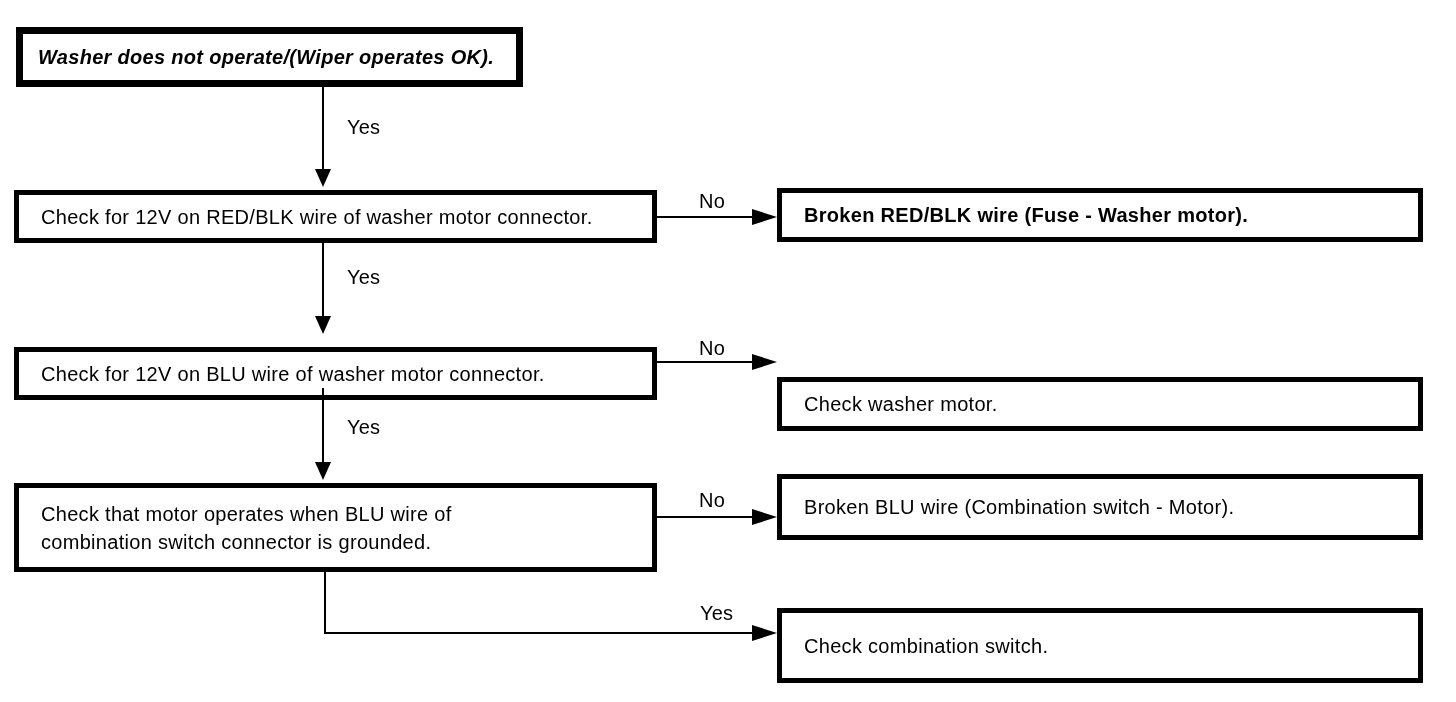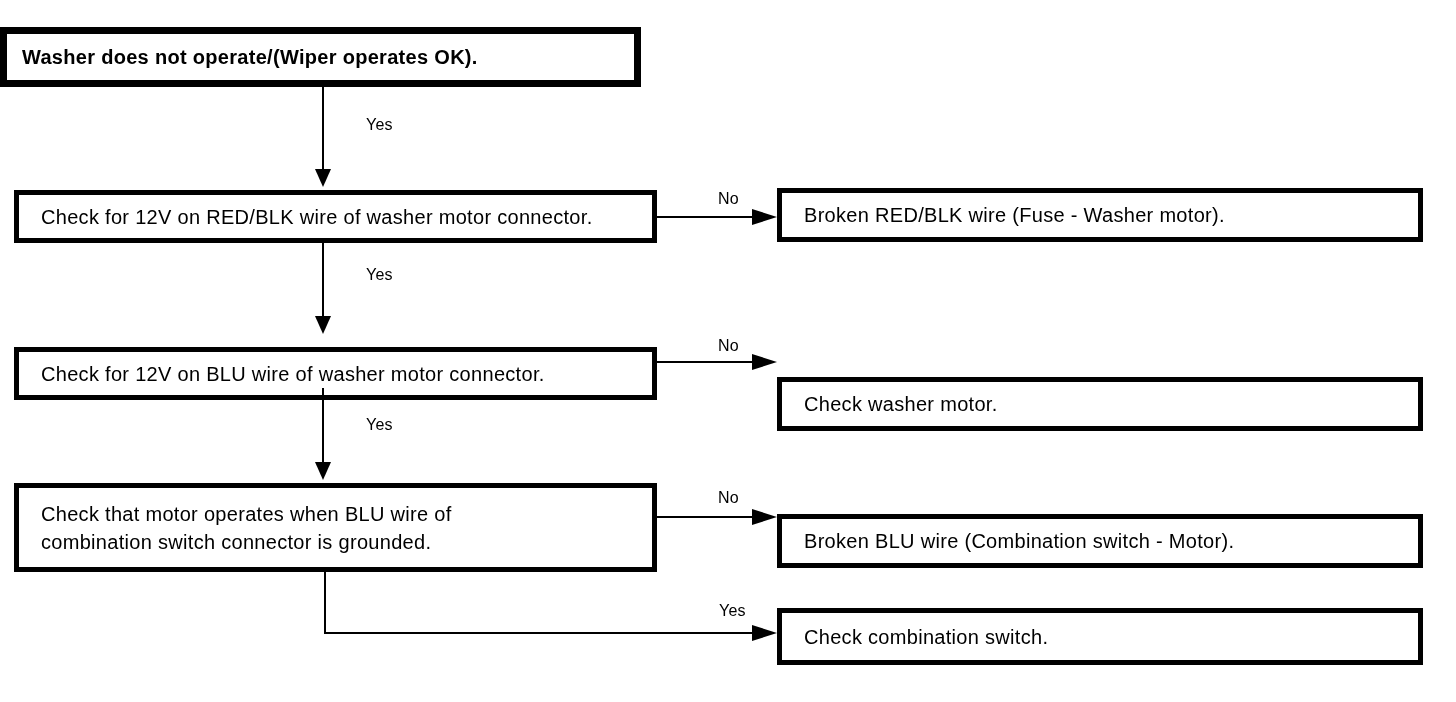--- a/index.html
+++ b/index.html
@@ -24,28 +24,28 @@
     padding: 0 22px;
     line-height: 28px;
     white-space: pre-line;
   }
   .node.start {
     border-width: 7px;
     font-weight: bold;
     padding: 0 15px;
   }
   
-  #n-start   { left: 0;  top: 27px;  width: 641px; height: 60px; }
+  #n-start   { left: 16px;  top: 27px;  width: 507px; height: 60px; font-style: italic; }
   #n-check1  { left: 14px;  top: 190px; width: 643px; height: 53px; }
   #n-check2  { left: 14px;  top: 335px; width: 643px; height: 53px; margin-top: 12px; }
   #n-check3  { left: 14px;  top: 483px; width: 643px; height: 89px; }
-  #n-result1 { left: 777px; top: 188px; width: 646px; height: 54px; }
+  #n-result1 { left: 777px; top: 188px; width: 646px; height: 54px; font-weight: bold; }
   #n-result2 { left: 777px; top: 333px; width: 646px; height: 54px; margin-top: 44px; }
-  #n-result3 { left: 777px; top: 514px; width: 646px; height: 54px; }
-  #n-result4 { left: 777px; top: 608px; width: 646px; height: 57px; }
+  #n-result3 { left: 777px; top: 474px; width: 646px; height: 66px; }
+  #n-result4 { left: 777px; top: 608px; width: 646px; height: 75px; }
 
   .vline { position: absolute; width: 2px;  background: #000000; }
   .hline { position: absolute; height: 2px; background: #000000; }
 
   .arrow-down {
     position: absolute;
     width: 0; height: 0;
     border-left: 8px solid transparent;
     border-right: 8px solid transparent;
     border-top: 18px solid #000000;
@@ -70,25 +70,24 @@
   #h2 { left: 657px; top: 361px; width: 97px; }
   #r2 { left: 752px; top: 354px; }
   #h3 { left: 657px; top: 516px; width: 97px; }
   #r3 { left: 752px; top: 509px; }
   #v4 { left: 324px; top: 572px; height: 62px; }
   #h4 { left: 324px; top: 632px; width: 429px; }
   #r4 { left: 752px; top: 625px; }
 
   .edge-label {
     position: absolute;
-    font-size: 16px;
+    font-size: 20px;
     letter-spacing: 0.2px;
     background: #ffffff;
     padding: 0 2px;
-    margin-left: 19px;
   }
   #l-yes1 { left: 345px; top: 116px; }
   #l-yes2 { left: 345px; top: 266px; }
   #l-yes3 { left: 345px; top: 416px; }
   #l-no1  { left: 697px; top: 190px; }
   #l-no2  { left: 697px; top: 337px; }
   #l-no3  { left: 697px; top: 489px; }
   #l-yes4 { left: 698px; top: 602px; }
 </style>
 </head>

